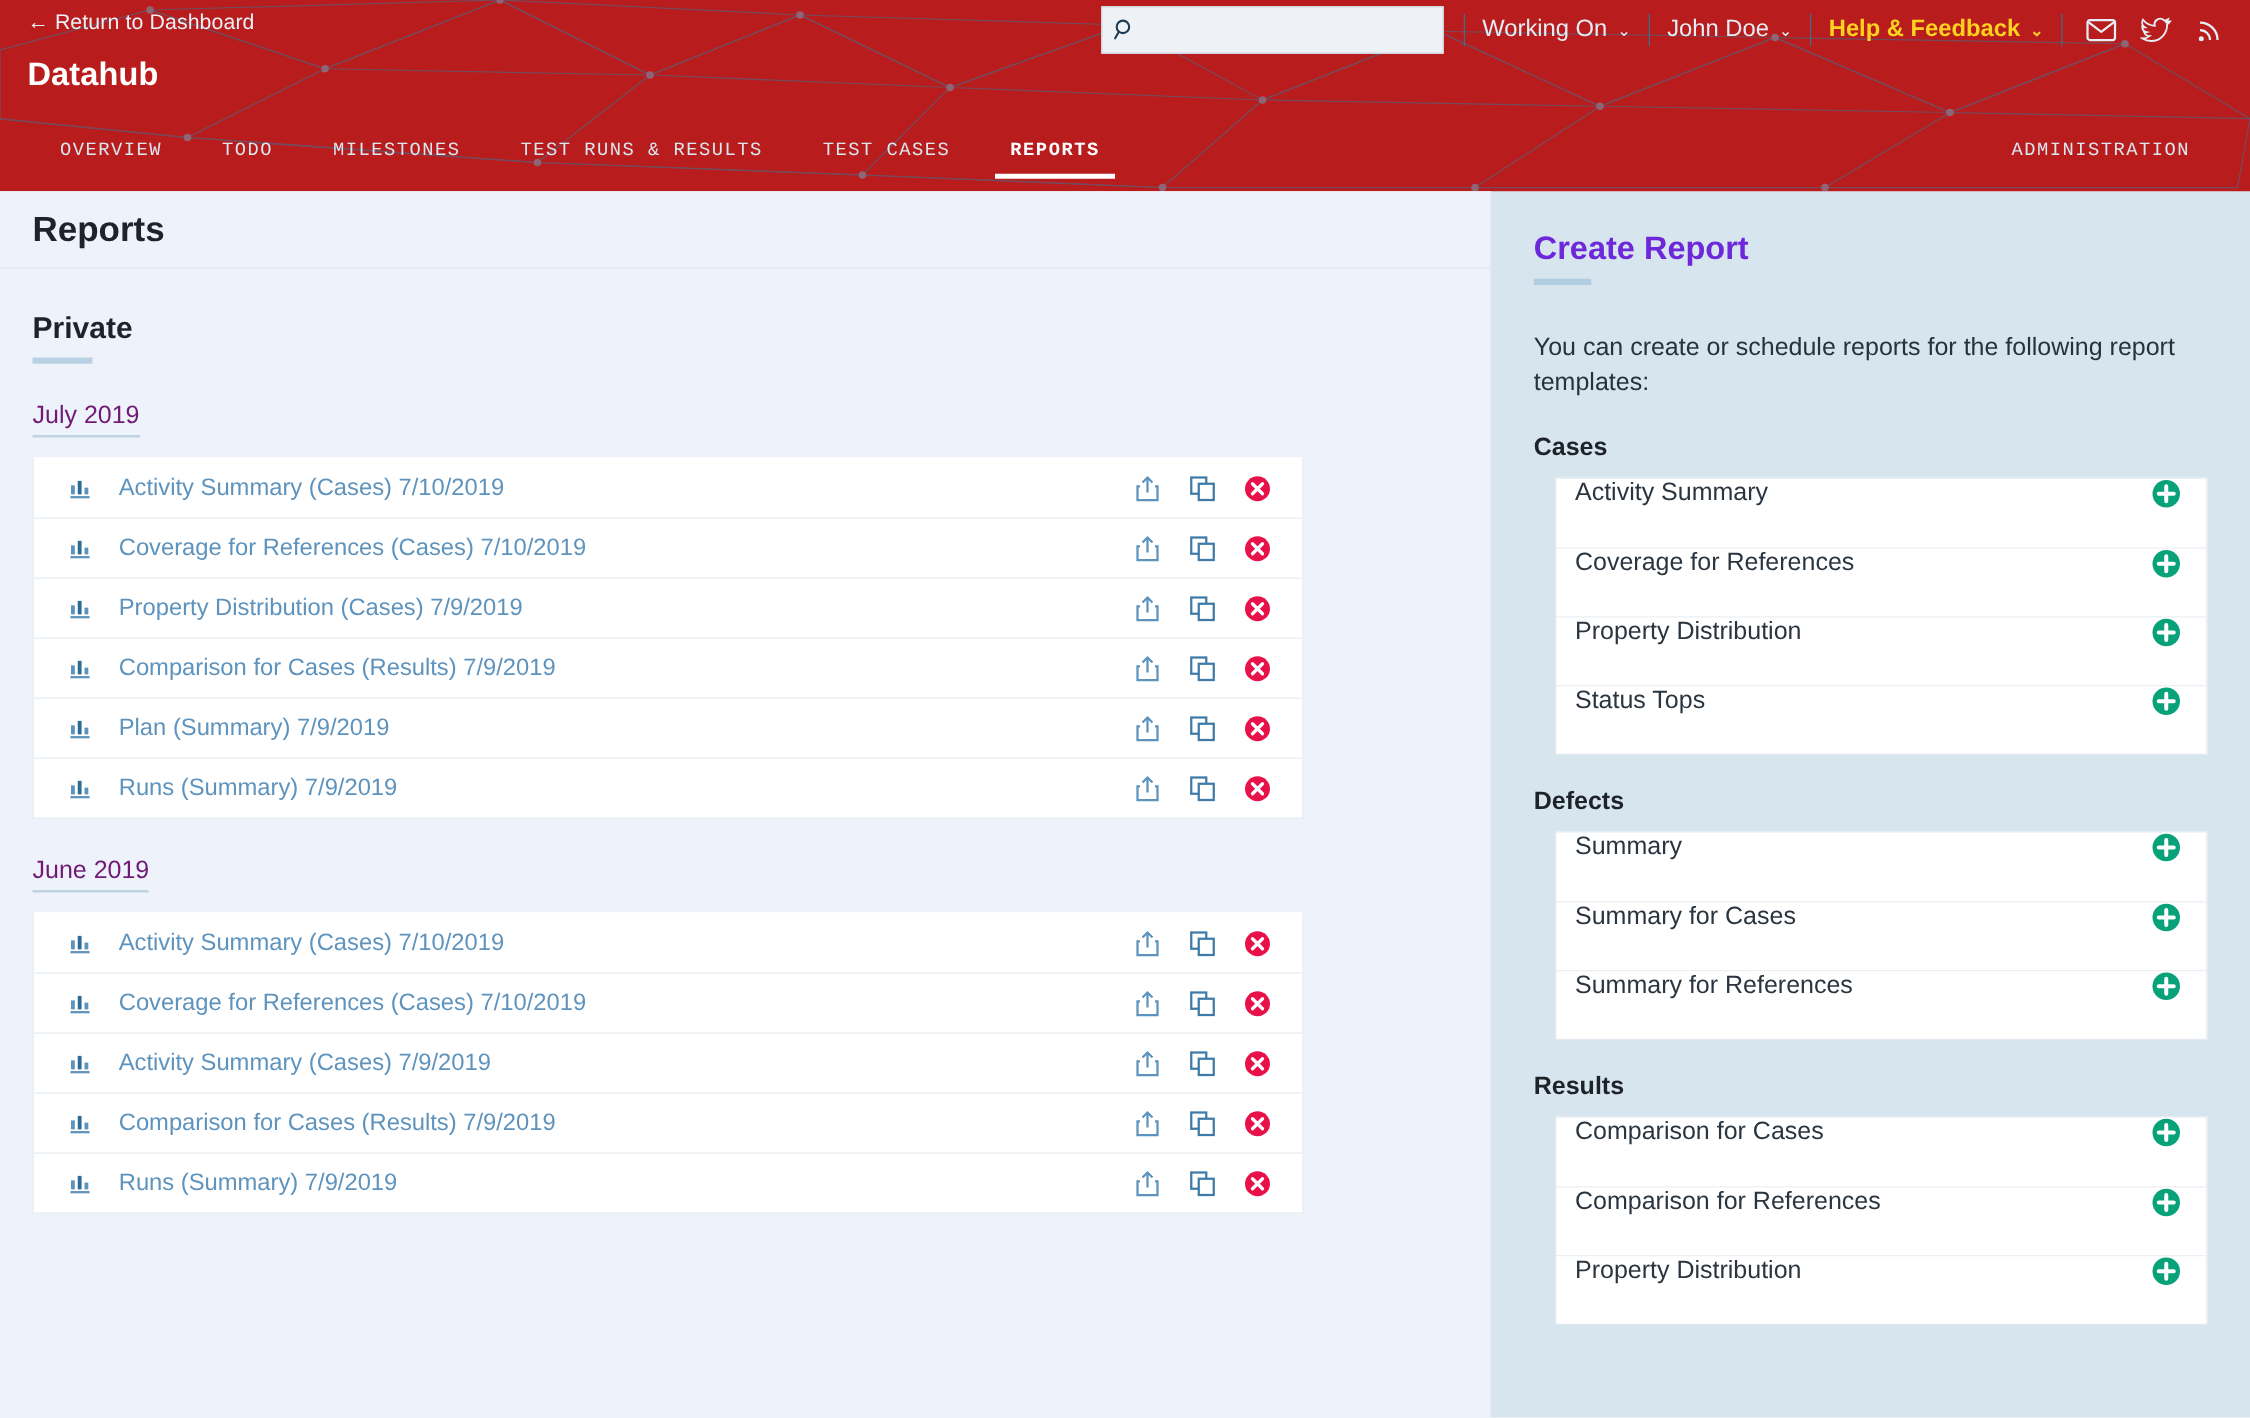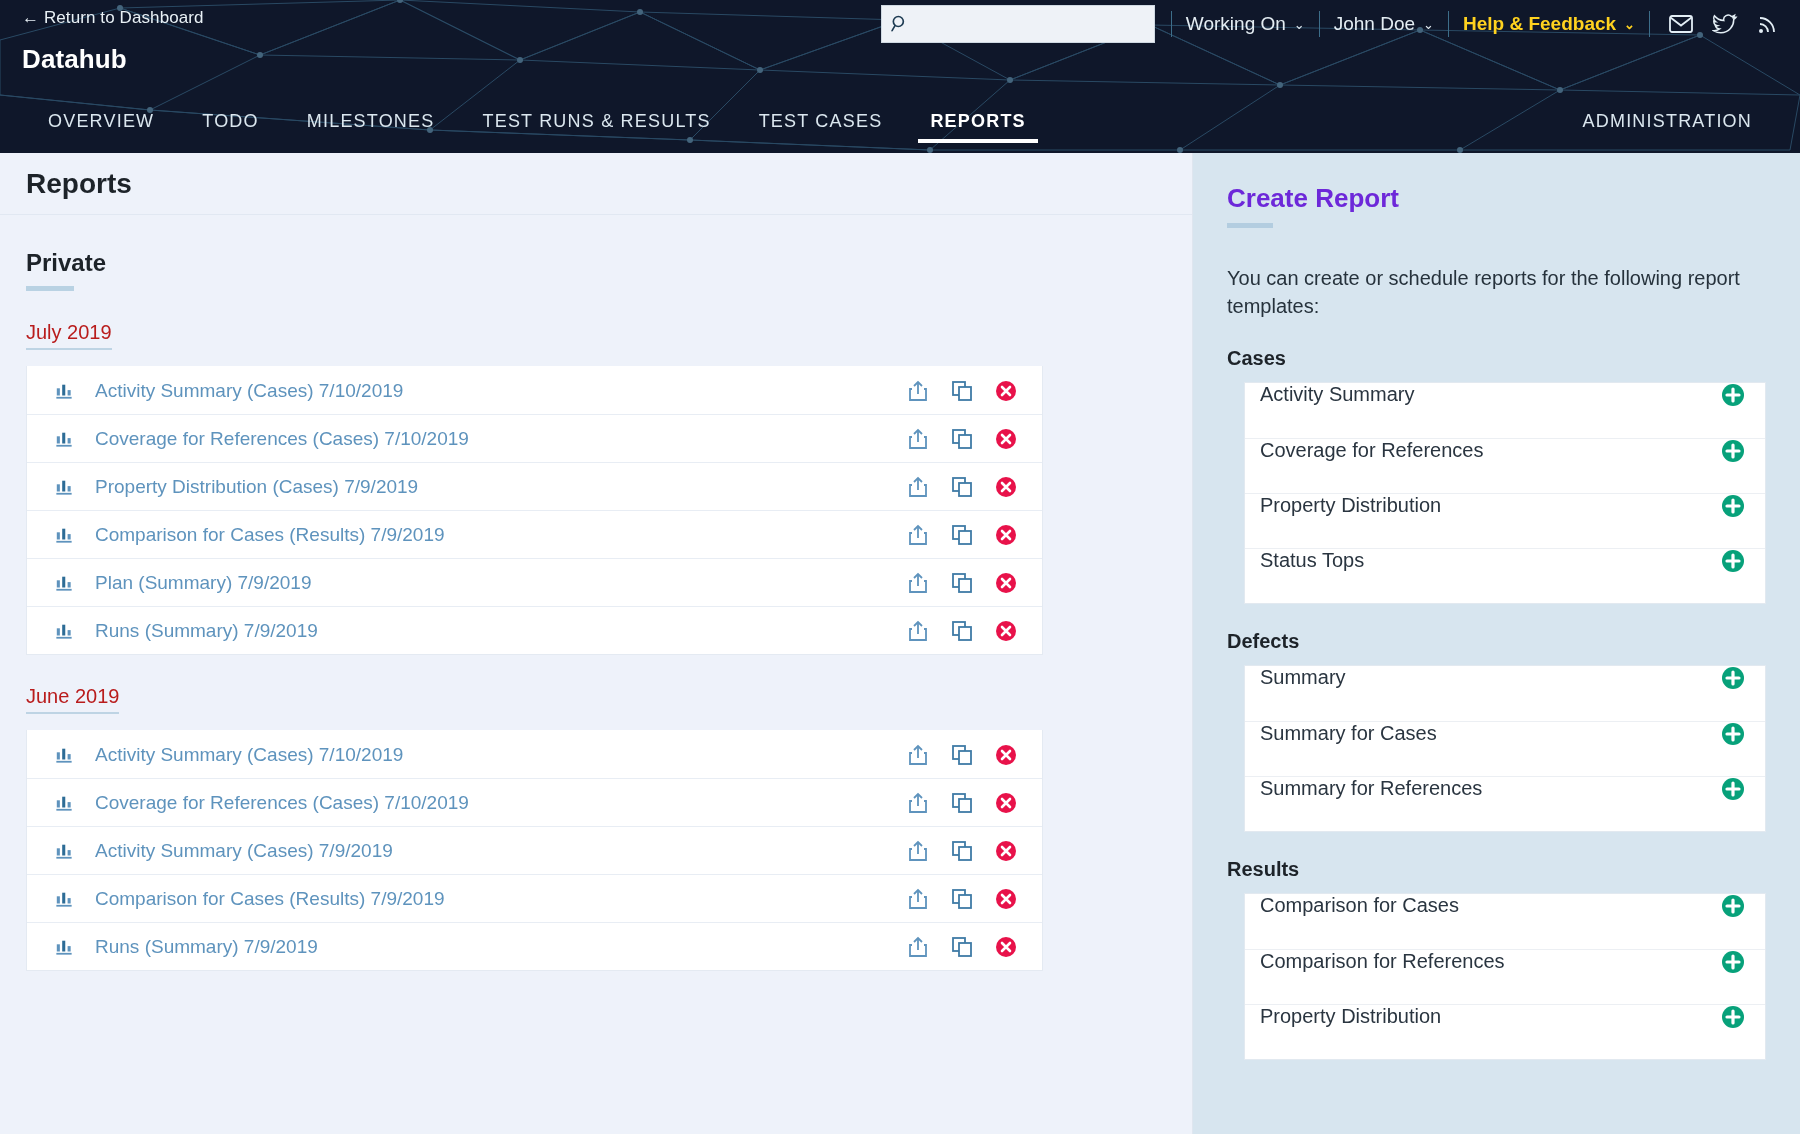--- a/index.html
+++ b/index.html
@@ -7,21 +7,21 @@
     width: 1800px; height: 1134px;
     font-family: "Liberation Sans", sans-serif;
     background: #eef2fa;
     overflow: hidden;
   }
 
   
   .topbar {
     position: relative;
     height: 153px;
-    background: #0f172a;
+    background: #b91c1c;
     overflow: hidden;
   }
   .topbar-net { position:absolute; inset:0; opacity:.55; }
 
   .return-link {
     position: absolute; left: 22px; top: 8px;
     color: #e9f1f6; font-size: 17px; letter-spacing: .1px;
     text-decoration: none; z-index: 4; white-space: nowrap;
   }
   .brand {
@@ -55,23 +55,23 @@
   .hdr-icons { display: flex; align-items: center; gap: 18px; padding-left: 18px; }
   .hdr-icons svg { display: block; }
 
   
   .nav {
     position: absolute; left: 0; right: 0; bottom: 0;
     height: 54px; display: flex; align-items: flex-start; z-index: 4;
     padding: 0 24px;
   }
   .nav-item {
-    color: #dbe7ef; font-size: 18px; letter-spacing: 1.2px;
+    color: #dbe7ef; font-size: 15px; letter-spacing: 1.2px;
     padding: 0 24px; height: 44px; line-height: 44px;
-    cursor: pointer; white-space: nowrap; position: relative;
+    cursor: pointer; white-space: nowrap; position: relative; font-family: Liberation Mono, monospace;
   }
   .nav-item.active { color: #ffffff; font-weight: bold; }
   .nav-item.active::after {
     content: ""; position: absolute; left: 12px; right: 12px; bottom: 0;
     height: 4px; background: #ffffff;
   }
   .nav-right { margin-left: auto; }
 
   
   .body-wrap { display: flex; height: 981px; }
@@ -85,21 +85,21 @@
     height: 62px; display: flex; align-items: center;
     padding: 0 26px; border-bottom: 1px solid #e1e8f2;
   }
   .page-title { font-size: 28px; font-weight: bold; color: #1d2329; }
 
   .section-block { padding: 34px 26px 0 26px; }
   .section-title { font-size: 24px; font-weight: bold; color: #1d2329; }
   .title-rule { width: 48px; height: 5px; background: #b9d2e3; margin-top: 9px; }
 
   .month-head {
-    font-size: 20px; color: #b91c1c; margin: 30px 0 0 0;
+    font-size: 20px; color: #701a75; margin: 30px 0 0 0;
     display: inline-block; border-bottom: 2px solid #bed4e4; padding-bottom: 4px;
   }
 
   .rep-list {
     margin-top: 16px; background: #ffffff; width: 1017px;
     border: 1px solid #e4eaf2; border-top: none;
   }
   .rep-row {
     display: flex; align-items: center; height: 48px;
     border-top: 1px solid #e8edf4; padding: 0 0 0 28px;

